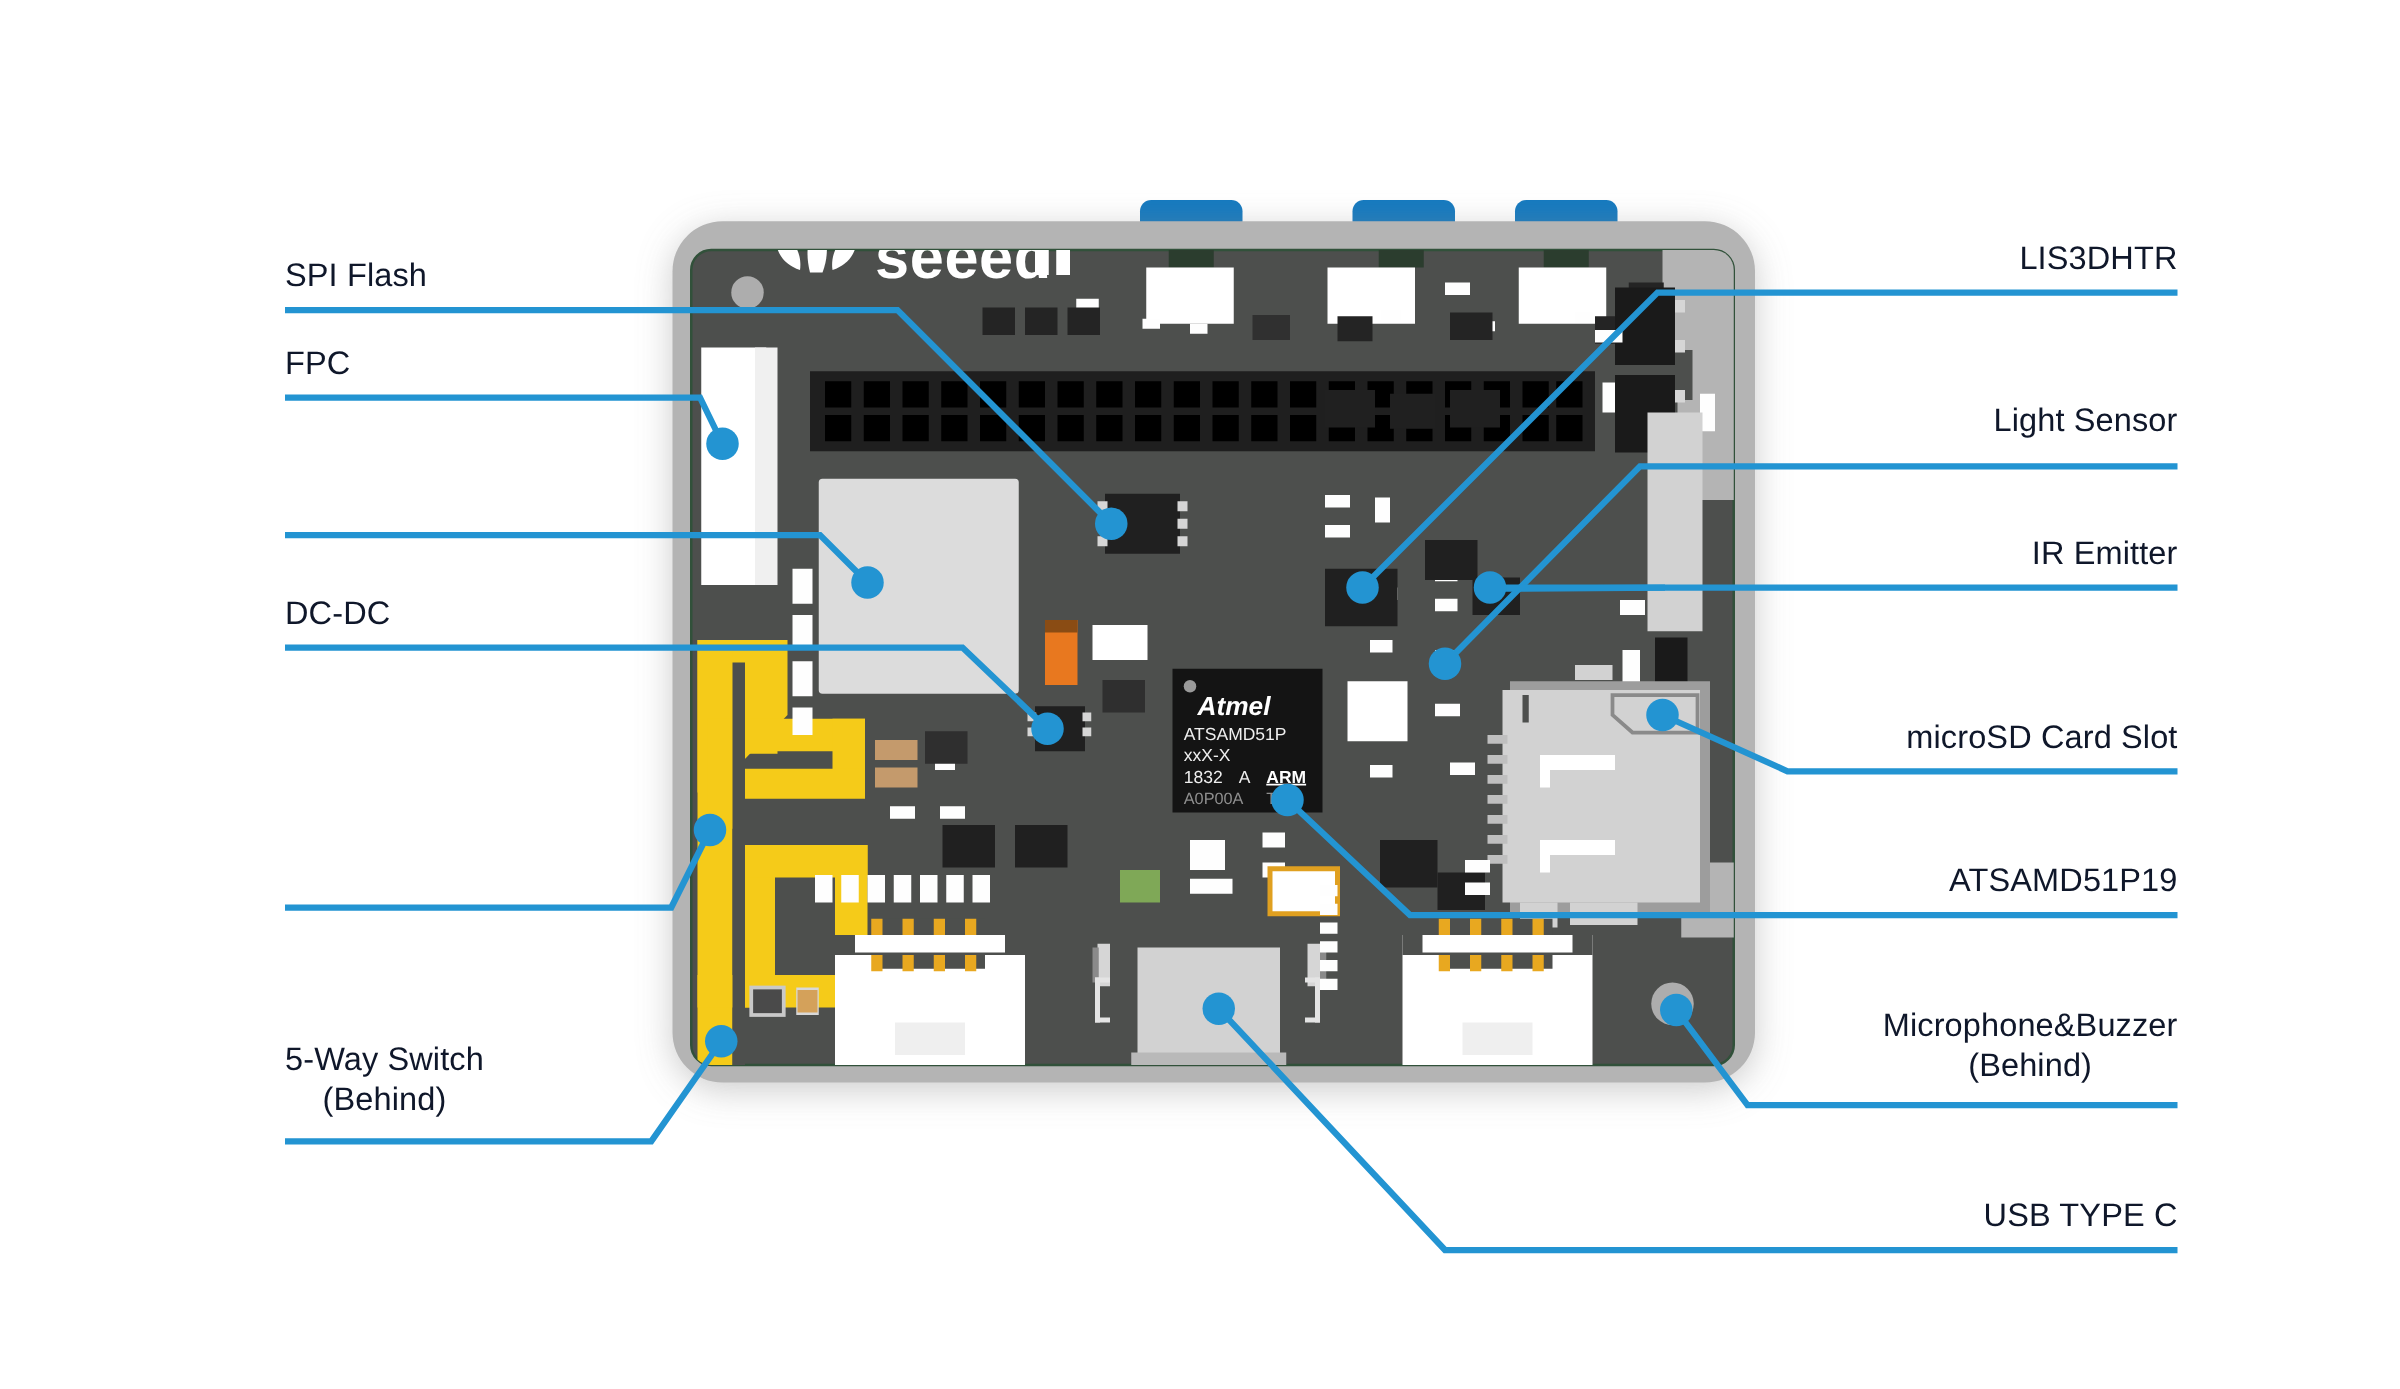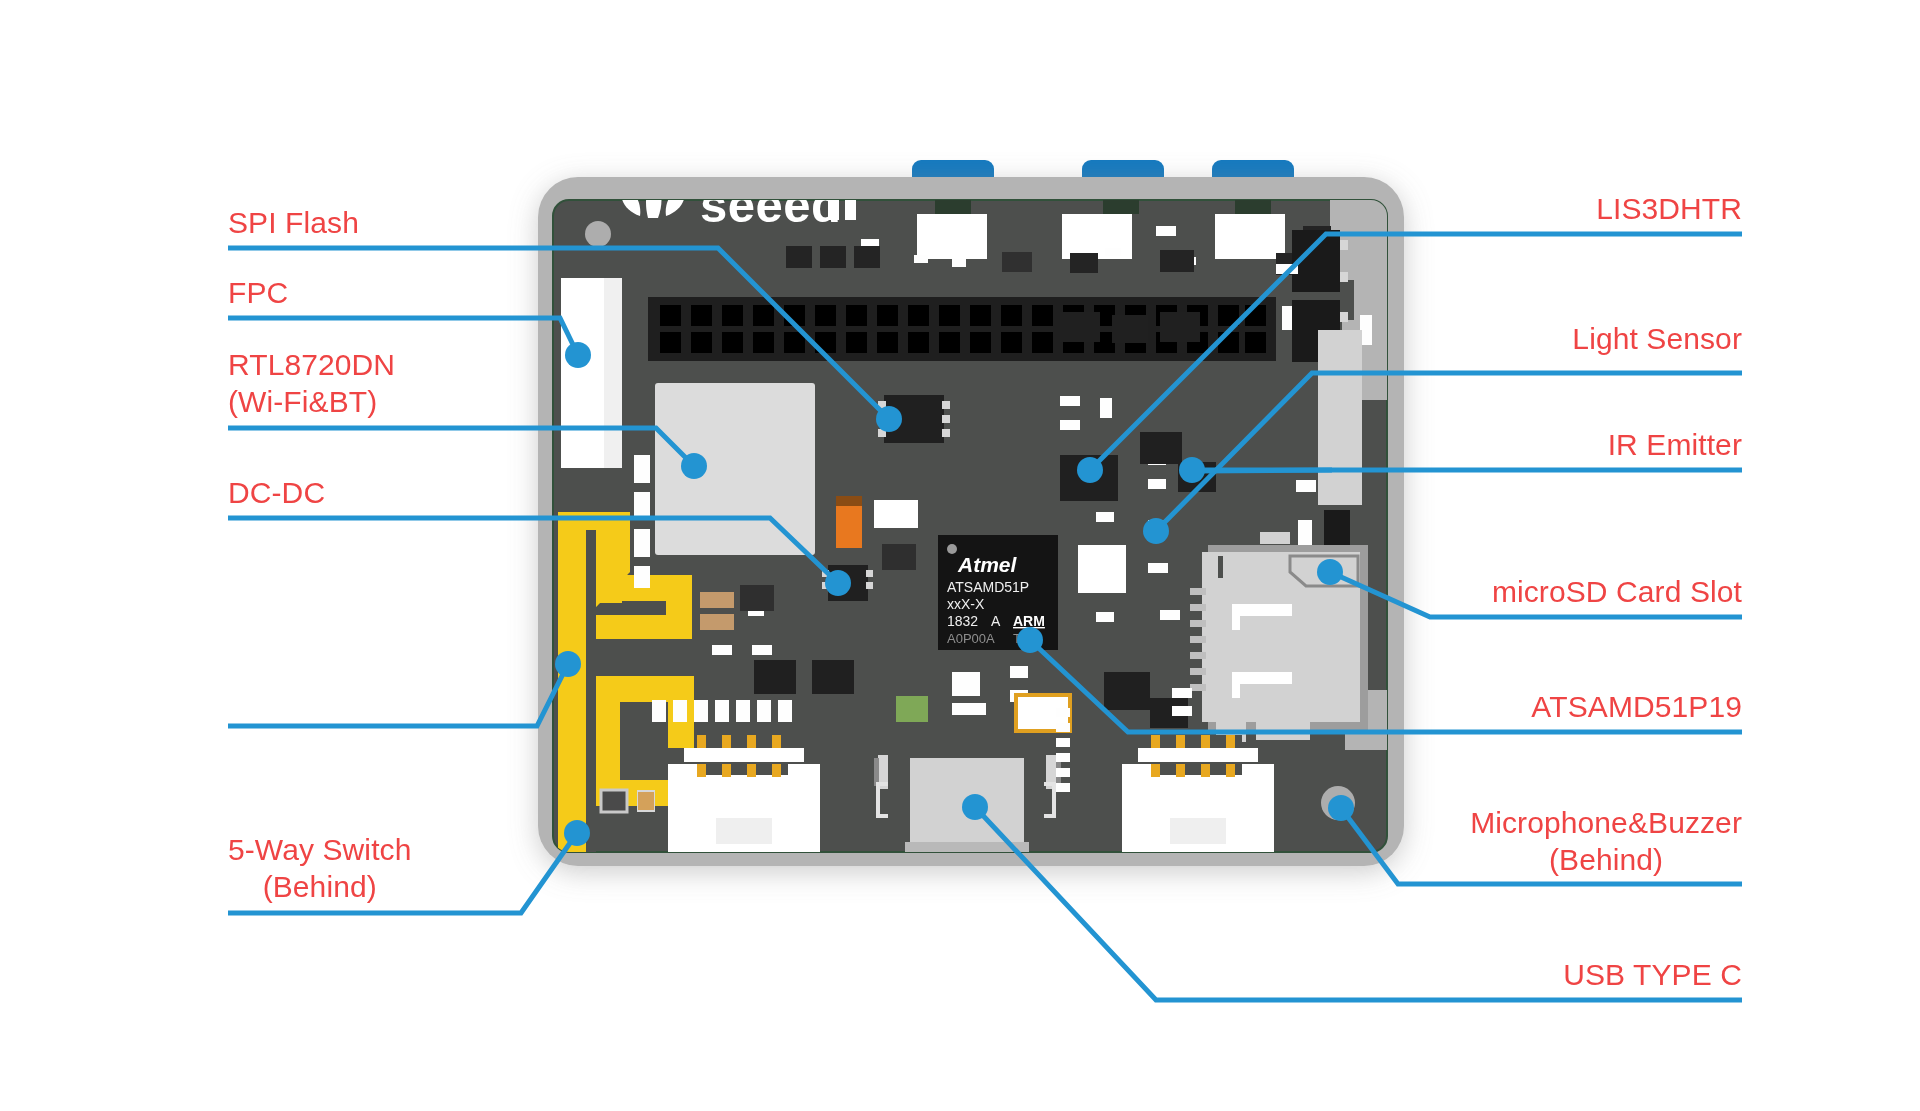--- a/index.html
+++ b/index.html
@@ -6,22 +6,22 @@
   html,body{margin:0;padding:0;background:#ffffff;}
   body{
     font-family:"Liberation Sans","DejaVu Sans",sans-serif;
     width:1920px;height:1111px;overflow:hidden;position:relative;
   }
   #stage{position:absolute;inset:0;width:1920px;height:1111px;background:#fff;}
   svg#diagram{position:absolute;left:0;top:0;width:1920px;height:1111px;display:block;}
 
   .callout-label{
     position:absolute;
-    color:#ef4444;
-    font-size:30px;
+    color:#0f172a;
+    font-size:26px;
     line-height:1.22;
     white-space:pre-line;
     letter-spacing:0.1px;
     font-weight:400;
   }
   .callout-label.left{text-align:left;}
   .callout-label.right{text-align:right;}
 </style>
 </head>
 <body>
@@ -429,22 +429,20 @@
       <circle cx="1030" cy="640" r="13"></circle>
       <circle cx="1341" cy="808" r="13"></circle>
       <circle cx="975" cy="807" r="13"></circle>
     </g>
   </svg>
 
   <div class="callout-label left" style="left:228px;top:205px;">SPI Flash</div>
 
   <div class="callout-label left" style="left:228px;top:275px;">FPC</div>
 
-  <div class="callout-label left" style="left:228px;top:347px;">RTL8720DN
-(Wi-Fi&amp;BT)</div>
 
   <div class="callout-label left" style="left:228px;top:475px;">DC-DC</div>
 
 
   <div class="callout-label left" style="left:228px;top:832px;text-align:center;">5-Way Switch
 (Behind)</div>
 
   <div class="callout-label right" style="right:178px;top:191px;margin-left:10px;">LIS3DHTR</div>
 
   <div class="callout-label right" style="right:178px;top:321px;margin-left:31px;">Light Sensor</div>

